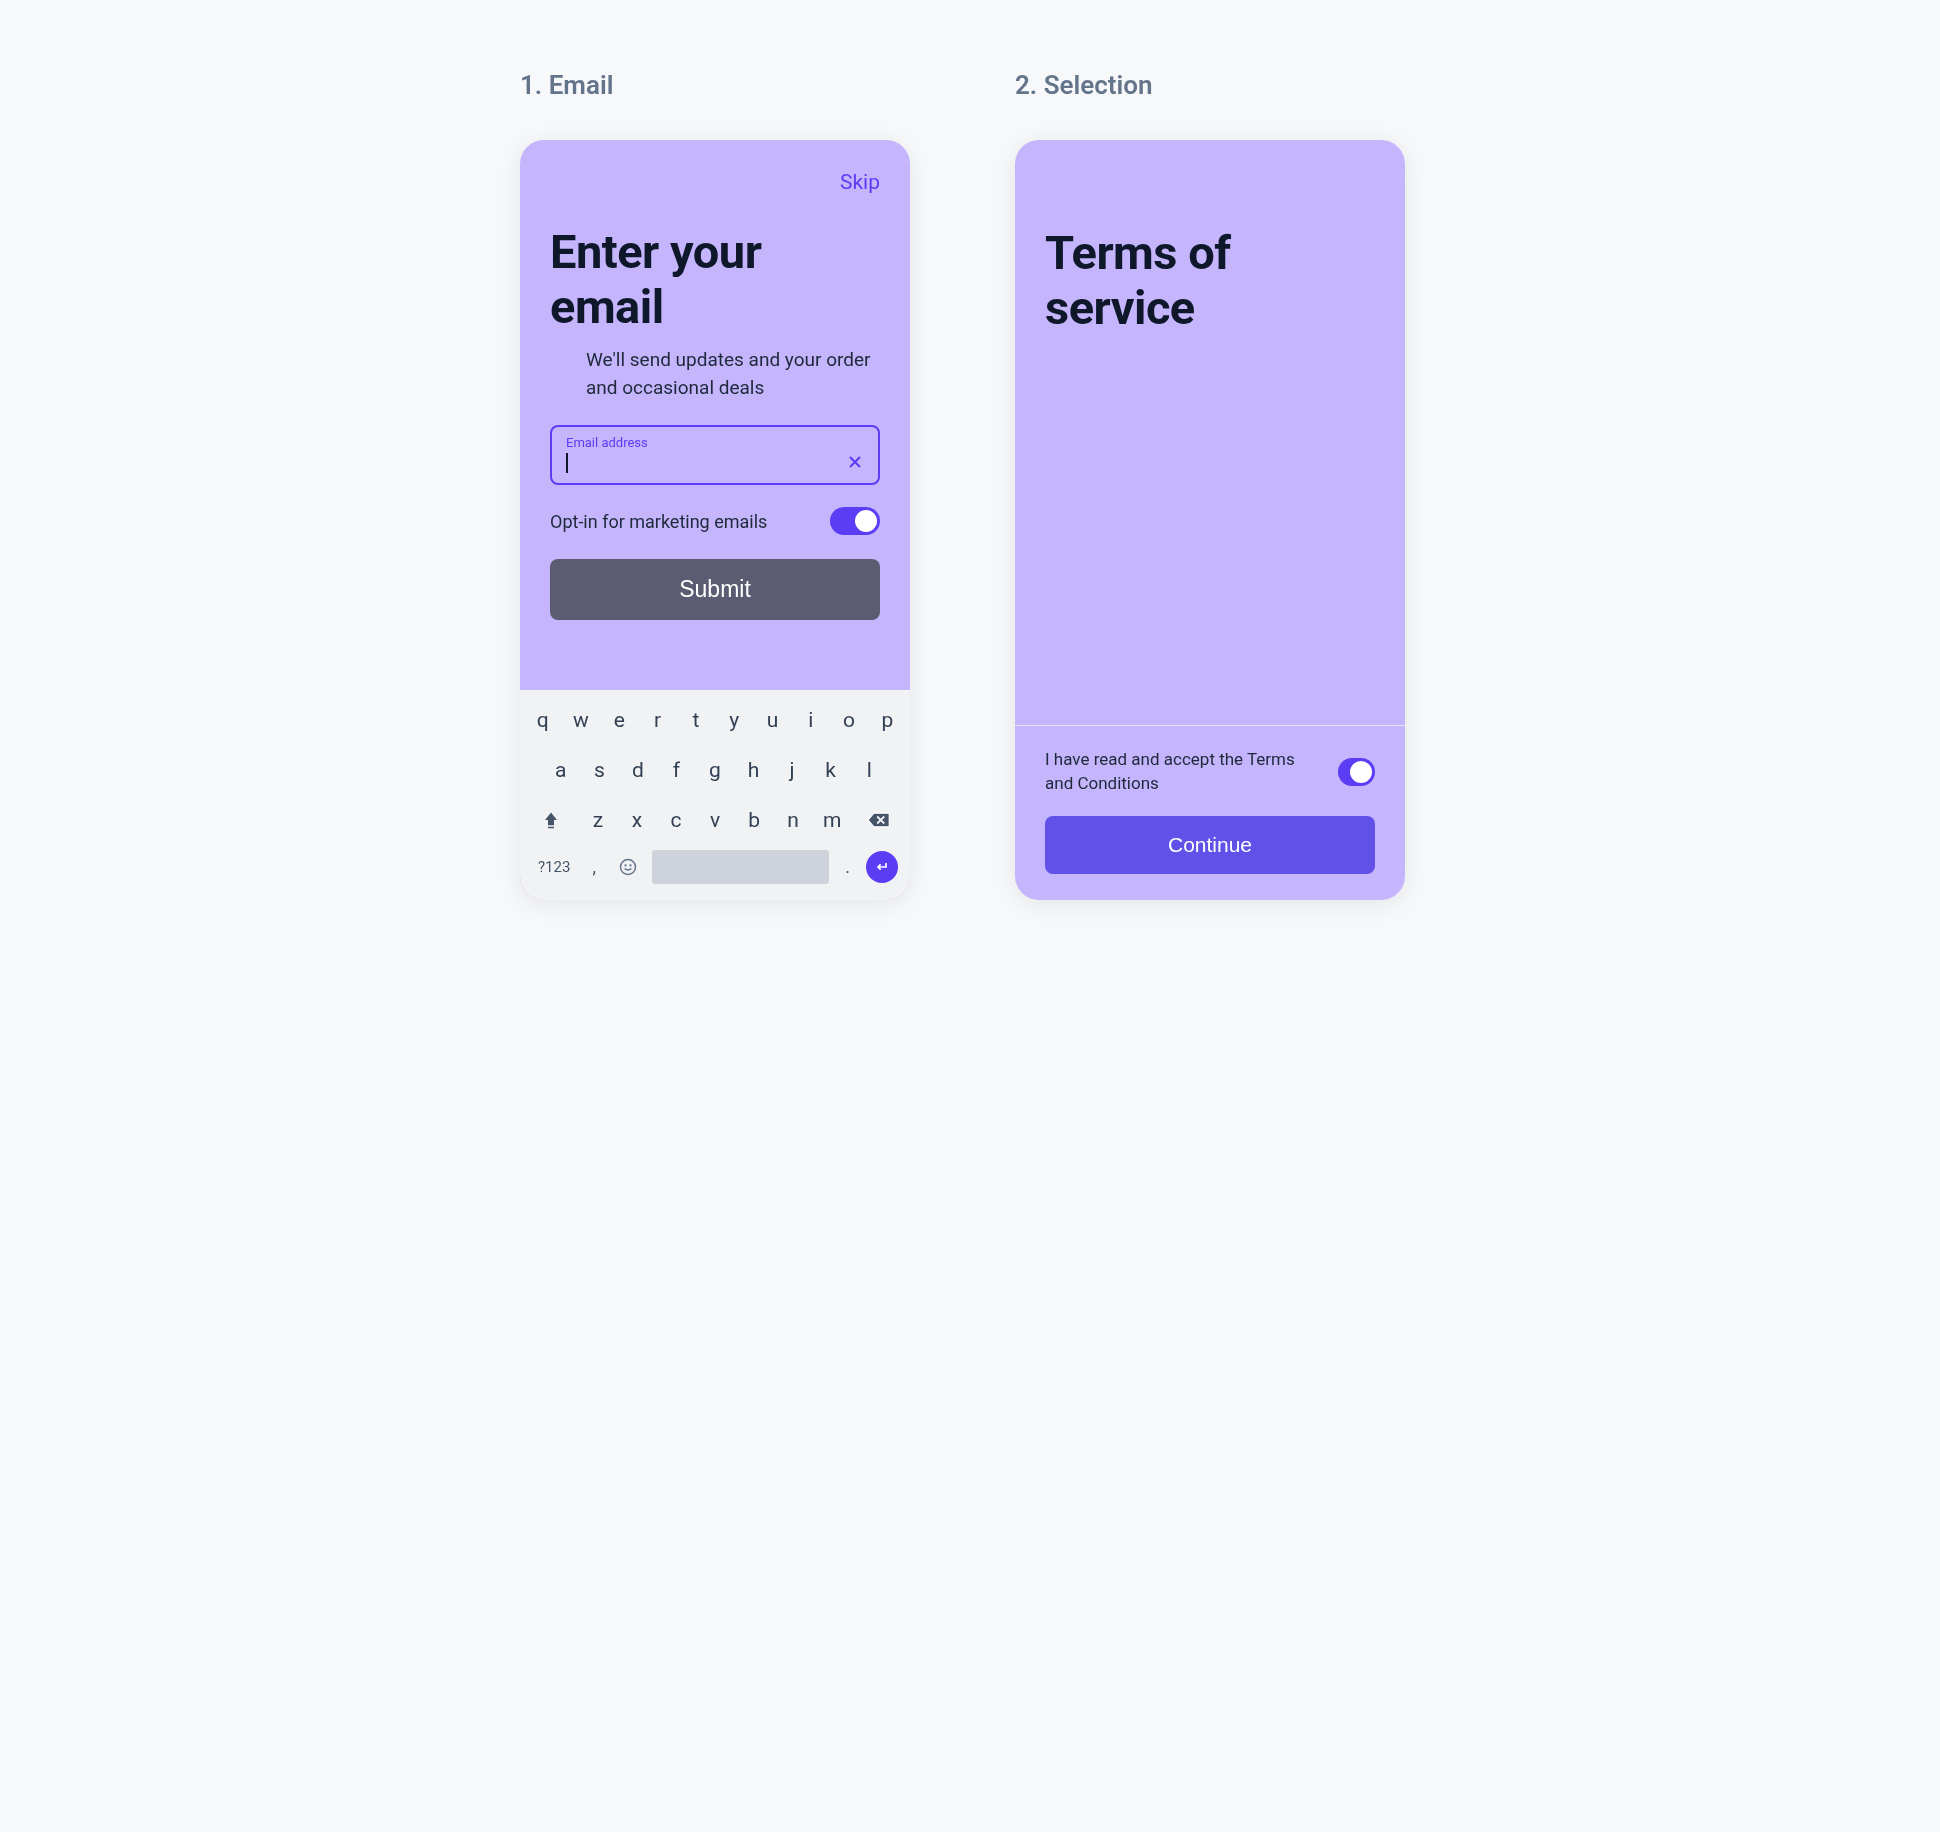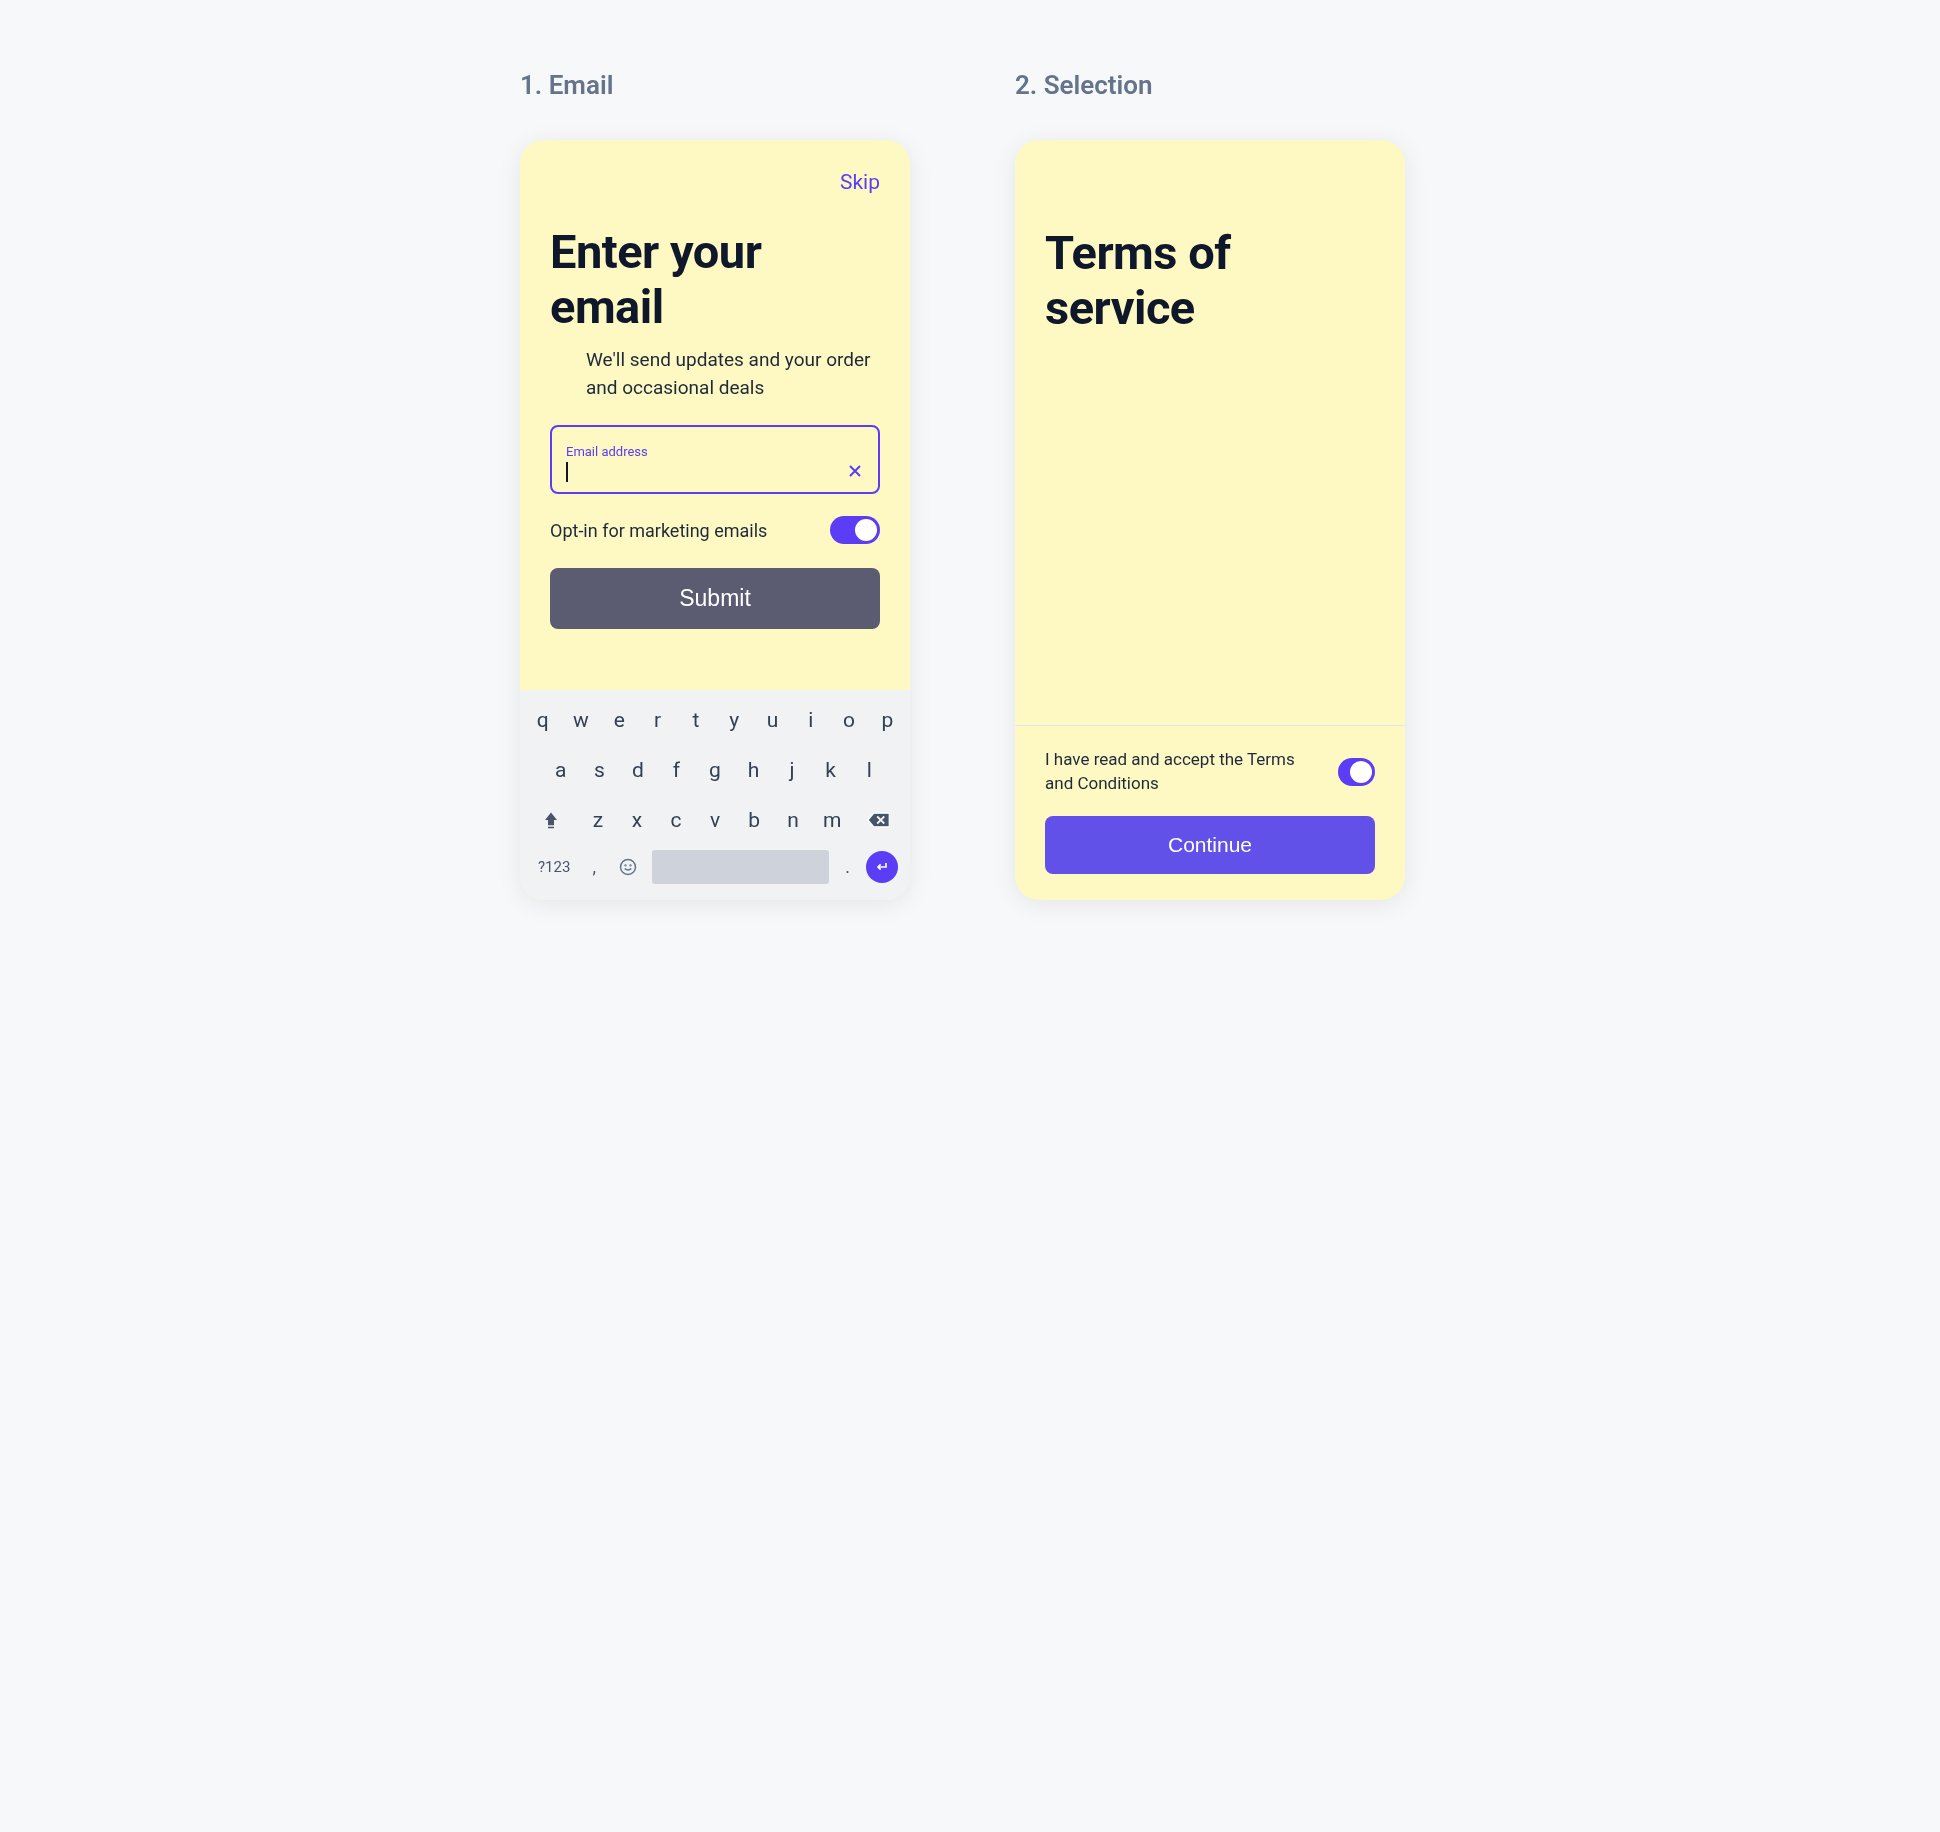--- a/index.html
+++ b/index.html
@@ -28,21 +28,21 @@
     }
 
     .section-title {
       color: #64748B;
       font-size: 26px;
       font-weight: 600;
       margin-bottom: 40px;
     }
 
     .phone {
-      background: #fef9c3;
+      background: #c4b5fd;
       border-radius: 24px;
       box-shadow: 0 4px 24px rgba(0,0,0,0.08);
       width: 390px;
       height: 760px;
       overflow: hidden;
       display: flex;
       flex-direction: column;
     }
 
     
@@ -75,21 +75,21 @@
       font-size: 19px;
       color: #1E293B;
       line-height: 1.45;
       margin-bottom: 24px;
       margin-left: 36px;
     }
 
     .input-wrapper {
       border: 2px solid #5B3DF5;
       border-radius: 8px;
-      padding: 17px 14px 10px 14px;
+      padding: 8px 14px 10px 14px;
       position: relative;
       margin-bottom: 22px;
     }
 
     .input-label {
       color: #5B3DF5;
       font-size: 13px;
       display: block;
       margin-bottom: 2px;
     }

